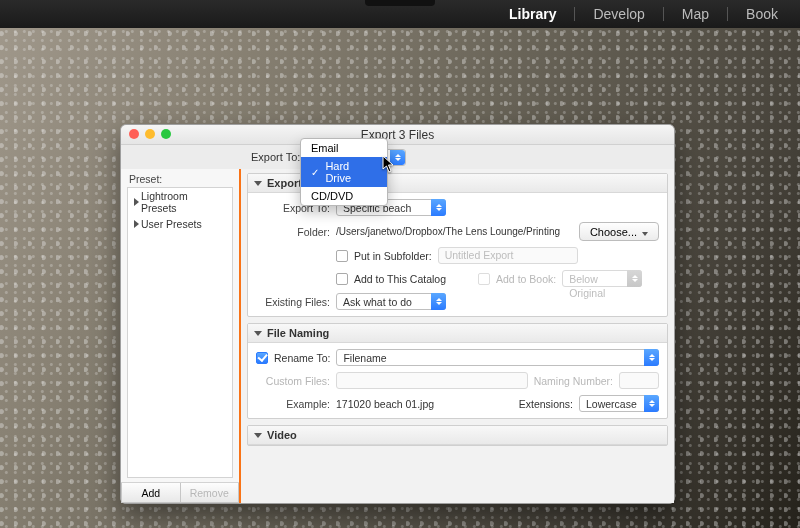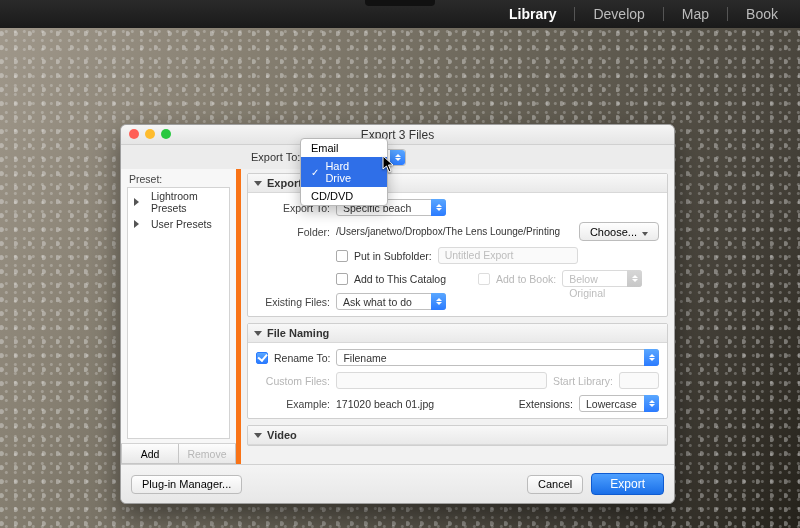--- a/index.html
+++ b/index.html
@@ -54,26 +54,26 @@
     background:linear-gradient(#5aa7ff,#2b7bff); border-radius:0 3px 3px 0;
     display:flex; flex-direction:column; justify-content:center; align-items:center;
   }
   .dropdown-cap::before, .dropdown-cap::after {
     content:""; width:0; height:0; border-left:3px solid transparent; border-right:3px solid transparent;
   }
   .dropdown-cap::before { border-bottom:3px solid #fff; margin-bottom:1px; }
   .dropdown-cap::after  { border-top:3px solid #fff; }
   .body { flex:1; display:flex; min-height:0; }
   .sidebar {
-    width:120px; border-right:5px solid #f97316; background:#f7f7f7;
+    width:120px; border-right:2px solid #f97316; background:#f7f7f7;
     display:flex; flex-direction:column;
   }
   .preset-hdr { font-size:10.5px; color:#444; padding:4px 8px 2px; }
   .preset-list { flex:1; background:#fff; border:1px solid #d3d3d3; margin:0 6px 4px; overflow:auto; font-size:10.5px; }
-  .preset-list div { padding:2px 6px; display:flex; align-items:center; gap:12px; }
+  .preset-list div { padding:2px 6px; display:flex; align-items:center; gap:2px; }
   .disclosure { display:inline-block; width:0;height:0;border-top:4px solid transparent;border-bottom:4px solid transparent;border-left:5px solid #555; }
   .side-buttons { display:flex; border-top:1px solid #d3d3d3; }
   .side-buttons button { flex:1; height:20px; font-size:10.5px; background:linear-gradient(#fdfdfd,#e8e8e8);
     border:1px solid #c6c6c6; border-top:none; }
   .side-buttons button:first-child{border-right:none; border-bottom-left-radius:0;}
   .side-buttons .disabled{ color:#b7b7b7; }
   .panels { flex:1; background:#f2f2f2; overflow:auto; padding:4px 6px; }
   .panel { background:#fff; border:1px solid #cfcfcf; border-radius:2px; margin-bottom:6px; }
   .panel-hdr { background:linear-gradient(#f8f8f8,#e9e9e9); padding:3px 6px; font-weight:600; font-size:11px;
     border-bottom:1px solid #d8d8d8; display:flex; align-items:center; gap:5px; }
@@ -223,21 +223,21 @@
           </div>
         <div class="panel-body">
           <div class="row">
             <span class="cb checked"></span>
             <span>Rename To:</span>
             <div class="select" style="flex:1"><span>Filename</span><span class="dropdown-cap"></span></div>
           </div>
           <div class="row">
             <span class="rlabel dim">Custom Files:</span>
             <span class="input dim"></span>
-            <span class="dim">Start Library:</span>
+            <span class="dim">Naming Number:</span>
             <span class="input dim" style="flex:0 0 40px"></span>
           </div>
           <div class="row">
             <span class="rlabel">Example:</span>
             <span>171020 beach 01.jpg</span>
             <span style="flex:1"></span>
             <span>Extensions:</span>
             <div class="select small"><span>Lowercase</span><span class="dropdown-cap"></span></div>
           </div>
         </div>
@@ -246,26 +246,20 @@
       <div class="panel">
         <div class="panel-hdr">
             <span class="tri"></span>
             <span>Video</span>
           </div>
       </div>
 
     </div>
   </div>
 
-  <div class="footer">
-    <button class="gen-btn">Plug-in Manager...</button>
-    <span class="spacer"></span>
-    <button class="gen-btn">Cancel</button>
-    <button class="btn-primary">Export</button>
-  </div>
 </div>
 
 <div class="popup">
   <div class="item">Email</div>
   <div class="item sel">
       <span>Hard Drive</span>
     </div>
   <div class="item">CD/DVD</div>
 </div>
 

